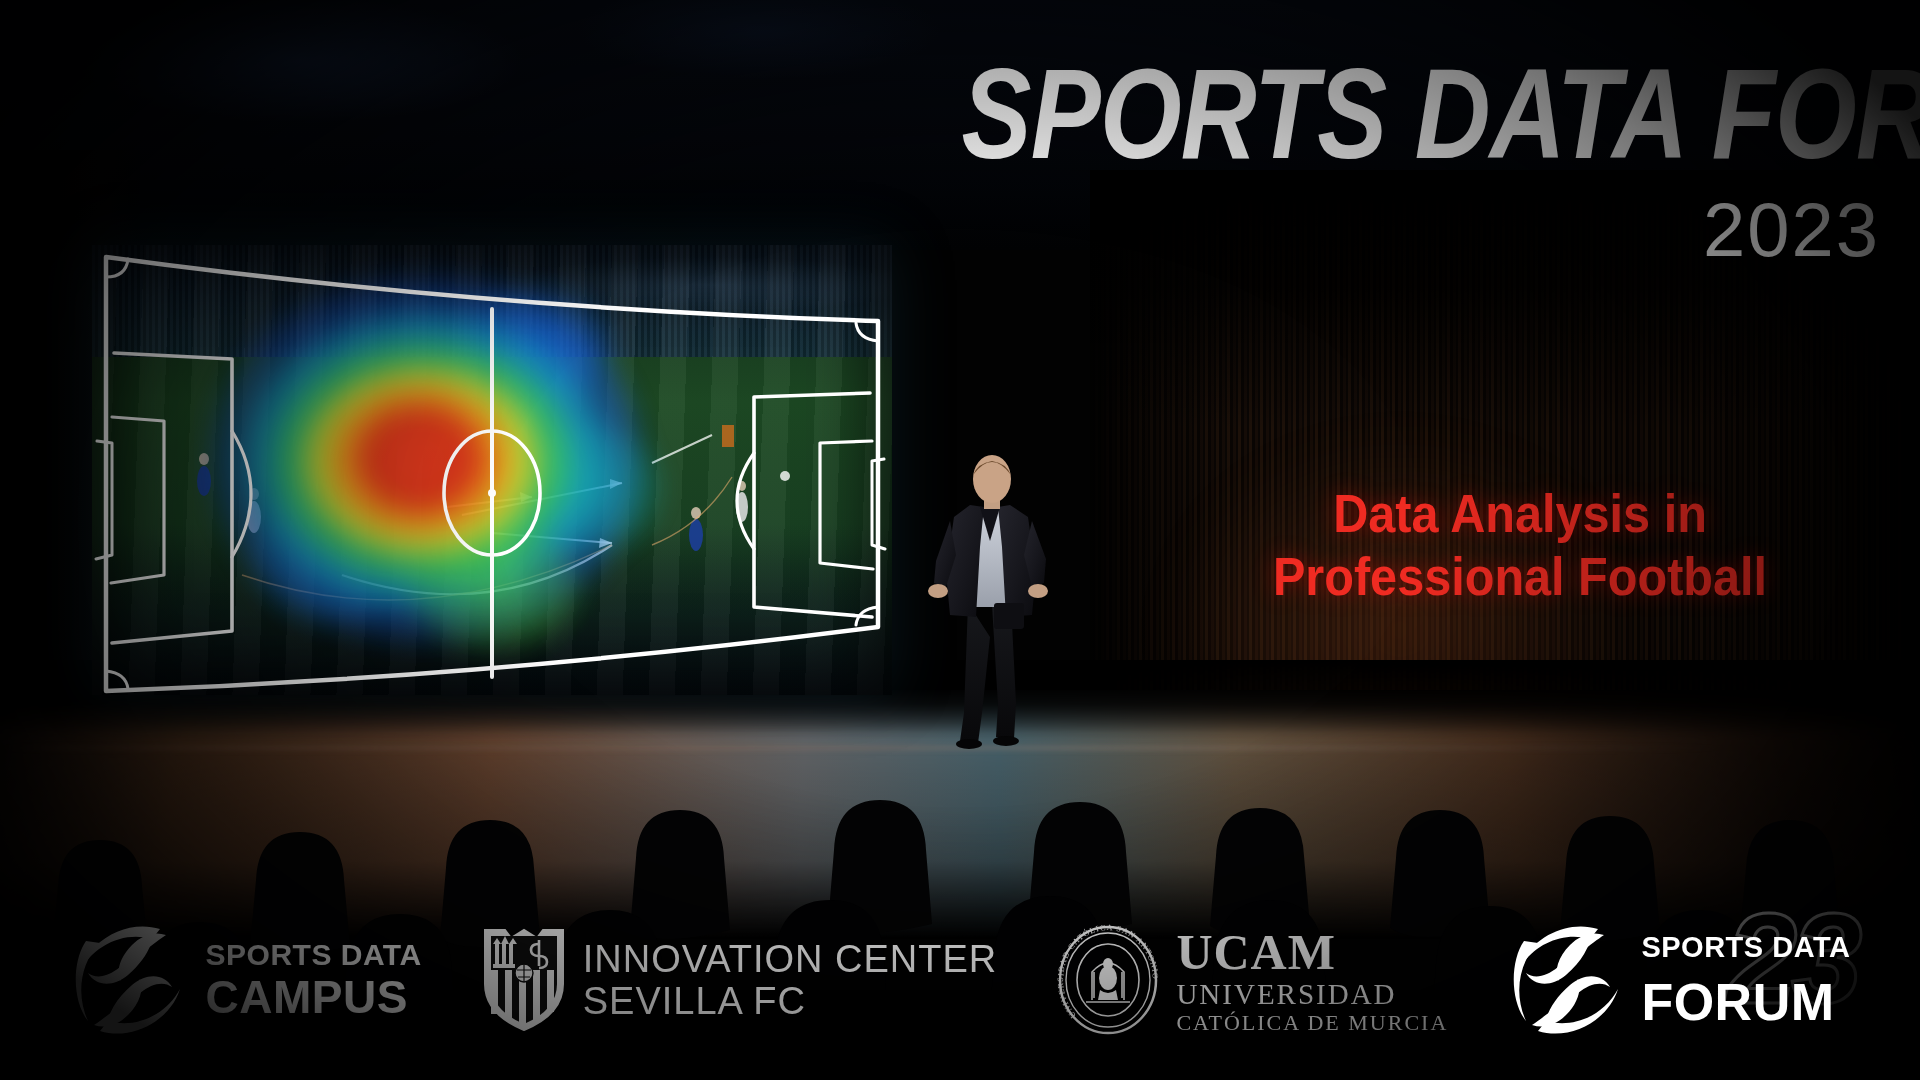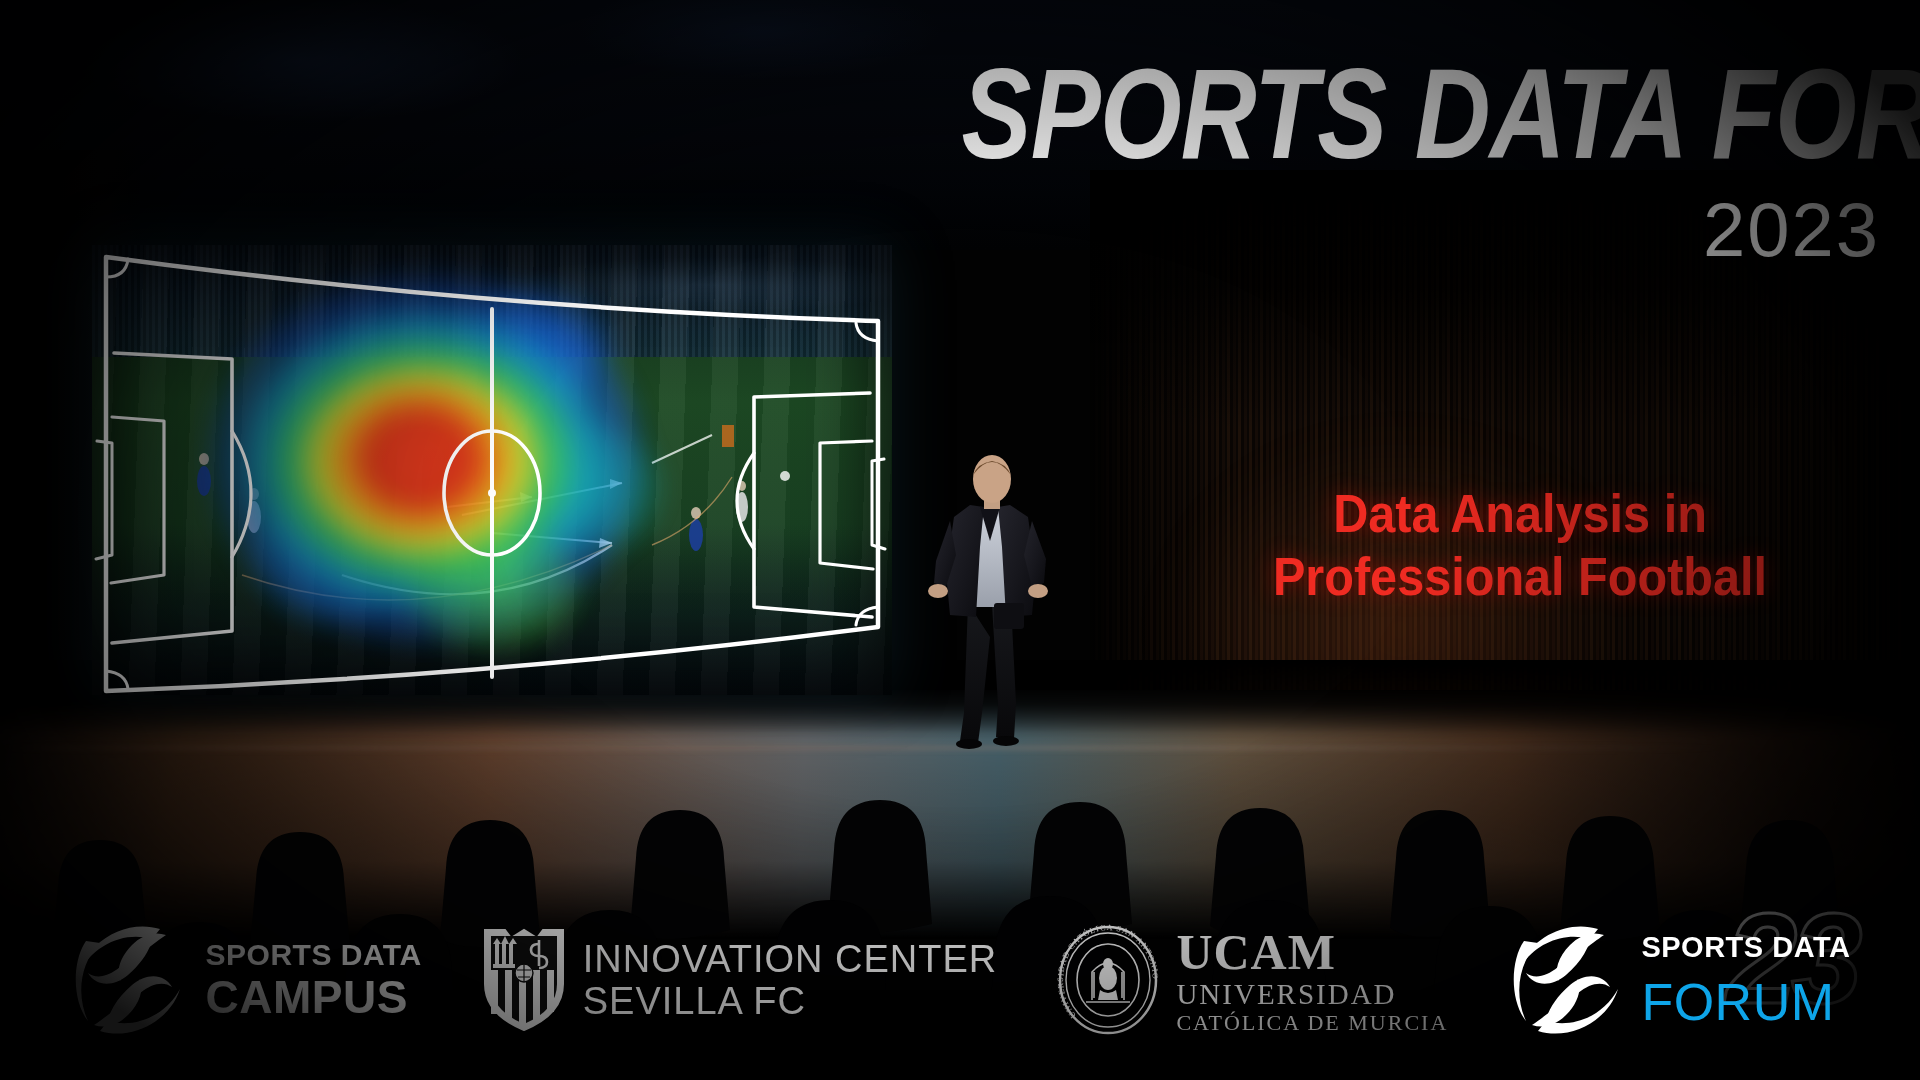--- a/index.html
+++ b/index.html
@@ -179,21 +179,21 @@
   .uc-3{font-size:22px;font-weight:400;letter-spacing:2px;color:#fff;font-family:"Liberation Serif",serif;margin-top:3px;}
   .sdf-wrap{position:relative;display:flex;align-items:center;gap:12px;}
   .sdf-23{
     position:absolute;right:-6px;top:-26px;
     font-size:128px;font-weight:700;font-style:italic;line-height:1;
     color:transparent;-webkit-text-stroke:3px rgba(255,255,255,.85);
     letter-spacing:-6px;z-index:0;
   }
   .sdf-text{position:relative;z-index:2;display:flex;flex-direction:column;line-height:1;}
   .sdf-1{font-size:29px;font-weight:700;letter-spacing:.5px;color:#fff;}
-  .sdf-2{font-size:52px;font-weight:400;letter-spacing:.5px;color:#0ea5e9;margin-top:14px;}
+  .sdf-2{font-size:52px;font-weight:700;letter-spacing:.5px;color:#ffffff;margin-top:14px;}
 
   
   .vignette{
     position:absolute;inset:0;pointer-events:none;
     background:radial-gradient(ellipse 1150px 720px at 50% 48%, rgba(0,0,0,0) 40%, rgba(0,0,0,.55) 80%, rgba(0,0,0,.92) 100%);
   }
 </style>
 </head>
 <body>
 

